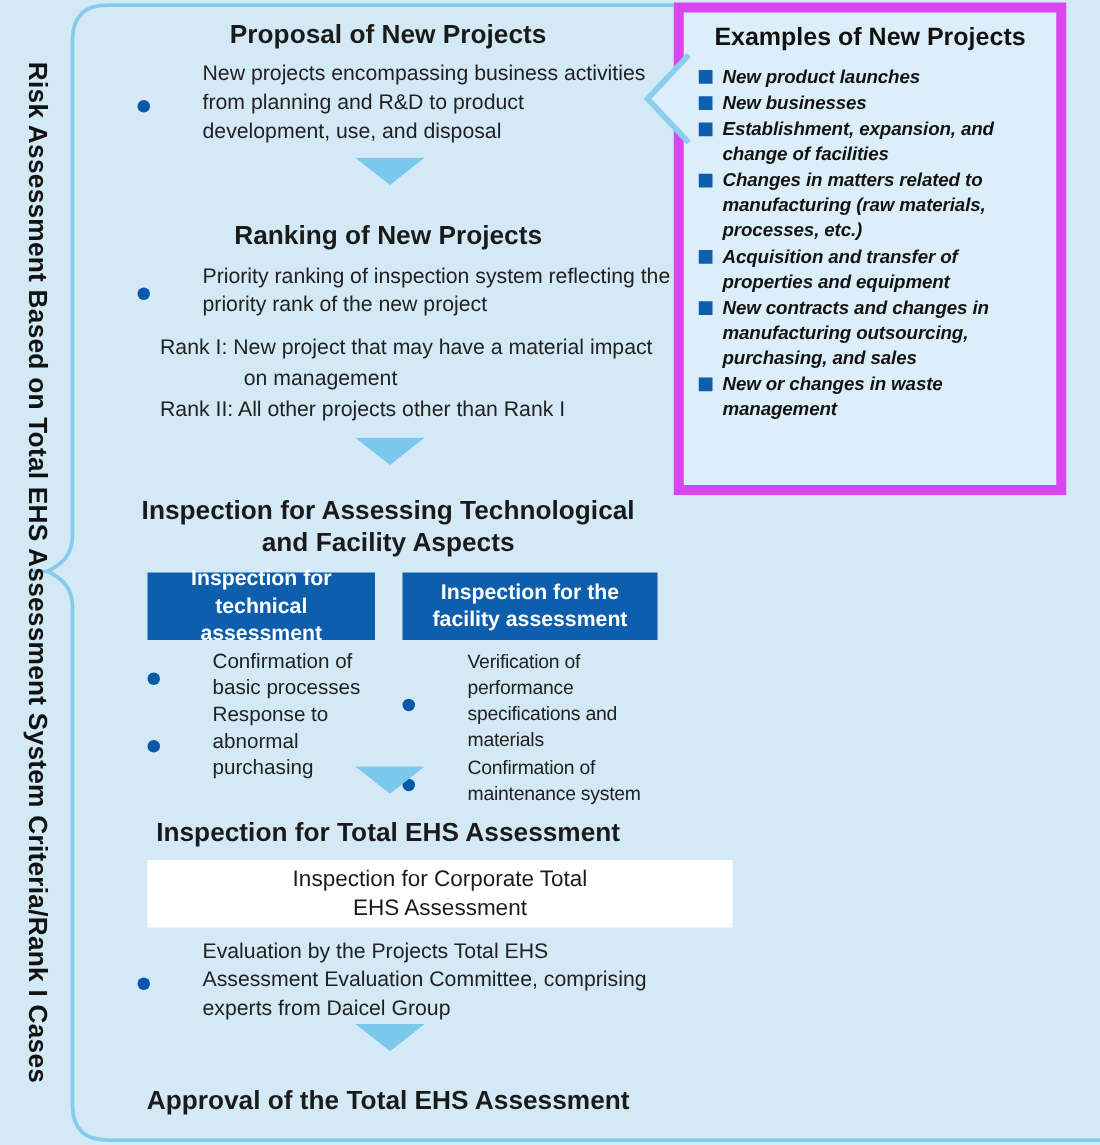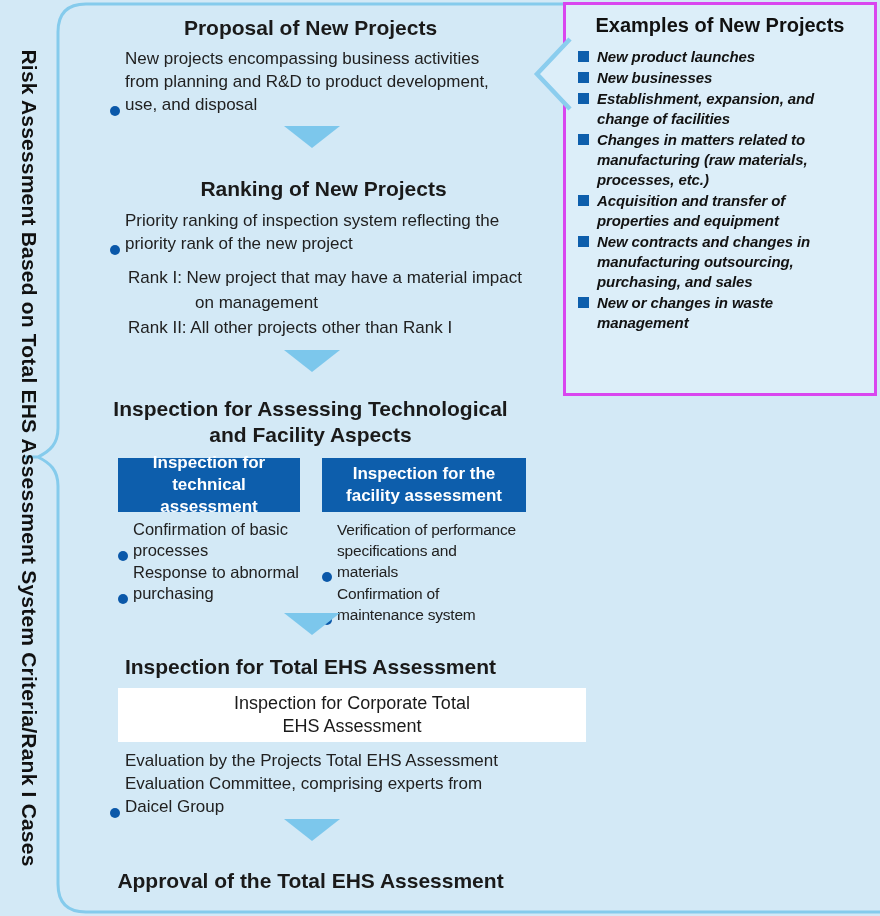--- a/index.html
+++ b/index.html
@@ -22,27 +22,27 @@
     font-size:21px;font-weight:700;letter-spacing:.2px;color:#111;
   }
 
   
   .sec-title{
     position:absolute;left:58px;width:505px;text-align:center;
     font-size:21px;font-weight:700;line-height:26px;color:#1a1a1a;
     white-space:pre-line;
   }
   .t-proposal{top:15px;}
-  .t-ranking{top:176px;padding-left:13px;}
+  .t-ranking{top:176px;}
   .t-tech{top:396px;}
   .t-total{top:654px;}
   .t-approval{top:868px;}
 
   
-  .bullet-row{position:absolute;display:flex;align-items:flex-end;}
+  .bullet-row{position:absolute;display:flex;align-items:center;gap:37px;}
   .dot{flex:0 0 auto;width:10px;height:10px;border-radius:50%;background:#0a58a9;margin-top:6px;margin-right:5px;}
   .btext{font-size:17px;line-height:23px;color:#212121;}
   .p-bullet{left:110px;top:47px;width:408px;}
   .r-bullet{left:110px;top:209px;width:440px;}
   .e-bullet{left:110px;top:749px;width:412px;}
 
   .ranks{position:absolute;left:128px;top:265px;width:420px;font-size:17px;line-height:25px;color:#212121;}
   .rank-cont{margin-left:67px;}
 
   
@@ -75,22 +75,22 @@
 
   
   .whitebox{
     position:absolute;left:118px;top:688px;width:468px;height:54px;background:#ffffff;
     display:flex;align-items:center;justify-content:center;text-align:center;
     font-size:18px;line-height:23px;color:#1a1a1a;white-space:pre-line;
   }
 
   
   .examples{
-    position:absolute;left:563px;top:2px;width:314px;height:394px;
-    background:#dceef9;border:3px solid #d946ef;box-sizing:border-box;
+    position:absolute;left:539px;top:2px;width:314px;height:394px;
+    background:#dceef9;border:8px solid #d946ef;box-sizing:border-box;
   }
   .examples .tail{position:absolute;left:-39px;top:30px;width:48px;height:80px;}
   .ex-title{
     margin-top:9px;text-align:center;font-size:20px;font-weight:700;color:#111;
   }
   .ex-list{margin:10px 6px 0 12px;}
   .ex-item{display:flex;align-items:flex-start;margin-bottom:1px;font-style:italic;}
   .sq{flex:0 0 auto;width:11px;height:11px;background:#0d5eac;margin-top:4px;margin-right:8px;}
   .ex-text{font-size:15px;font-weight:700;line-height:20px;color:#121212;letter-spacing:-0.1px;width:262px;}
 </style>

